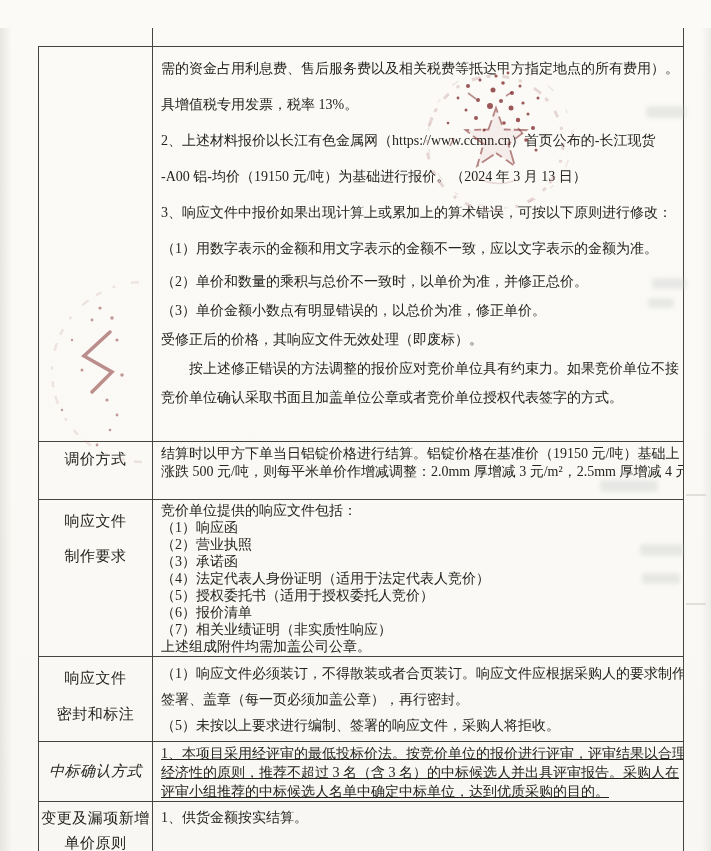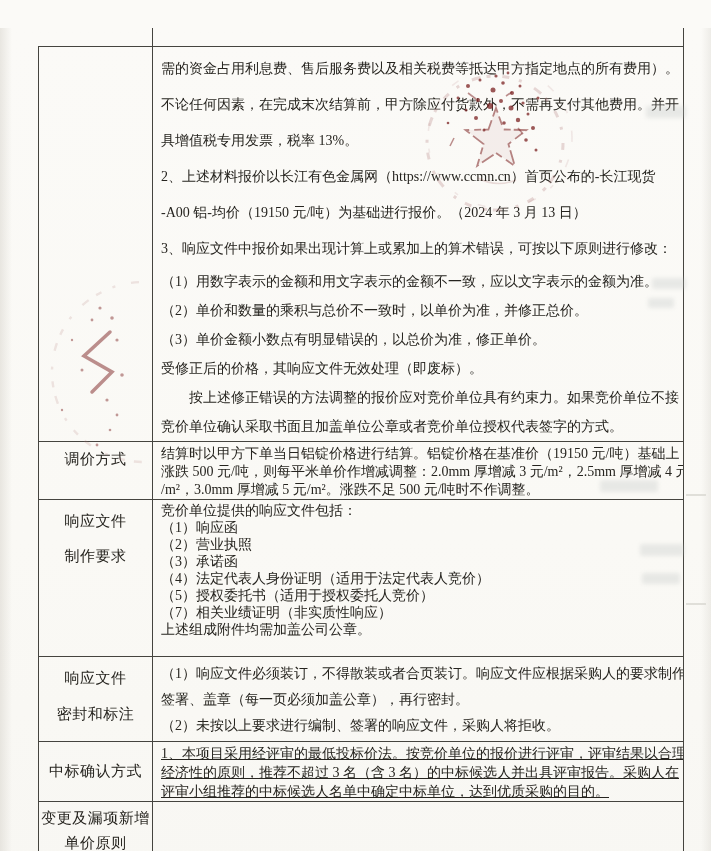--- a/index.html
+++ b/index.html
@@ -42,21 +42,21 @@
   .label-cell{
     width:114px;min-width:114px;box-sizing:border-box;
     border-right:1.4px solid #45443f;
     display:flex;flex-direction:column;align-items:center;
     font-size:15px;letter-spacing:.5px;
   }
   .label-line{white-space:nowrap;}
   .row-price-adjustment .label-cell{padding-top:8px;}
   .row-response-doc-requirements .label-cell{padding-top:12px;gap:16px;}
   .row-response-doc-sealing .label-cell{padding-top:12px;gap:17px;}
-  .row-award-confirmation .label-cell{justify-content:center;}
+  .row-award-confirmation .label-cell{justify-content:center;font-style:italic;}
   .row-change-addition-principle .label-cell{padding-top:7px;gap:6px;}
 
   .content-cell{
     flex:1;box-sizing:border-box;padding:4px 4px 0 8px;overflow:hidden;
     font-size:14px;
   }
   .line{white-space:nowrap;}
   .row-price-terms-continuation .line{height:36px;line-height:36px;}
   .row-price-terms-continuation .line:nth-child(n+7){height:29px;line-height:29px;}
   .row-price-adjustment .content-cell{padding-top:3px;}
@@ -95,84 +95,86 @@
   <div class="edge-right"></div>
 
   <div class="tick tick-a"></div>
   <div class="tick tick-b"></div>
 
   <div class="table" id="table">
       <div class="row row-price-terms-continuation">
         <div class="label-cell"></div>
         <div class="content-cell">
           <div class="line"><span>需的资金占用利息费、售后服务费以及相关税费等抵达甲方指定地点的所有费用）。</span></div>
-          <div class="line"><span>不论任何因素，在完成末次结算前，甲方除应付货款外，不需再支付其他费用。并开</span></div>
           <div class="line"><span>具增值税专用发票，税率 </span><span class="u">13%</span><span>。</span></div>
           <div class="line"><span>2、上述材料报价以长江有色金属网（https://www.ccmn.cn）首页公布的-长江现货</span></div>
           <div class="line"><span>-A00 铝-均价（</span><span class="u">19150 元/吨</span><span>）为基础进行报价。（2024 年 3 月 13 日）</span></div>
           <div class="line"><span>3、响应文件中报价如果出现计算上或累加上的算术错误，可按以下原则进行修改：</span></div>
           <div class="line"><span>（1）用数字表示的金额和用文字表示的金额不一致，应以文字表示的金额为准。</span></div>
           <div class="line"><span>（2）单价和数量的乘积与总价不一致时，以单价为准，并修正总价。</span></div>
           <div class="line"><span>（3）单价金额小数点有明显错误的，以总价为准，修正单价。</span></div>
           <div class="line"><span>受修正后的价格，其响应文件无效处理（即废标）。</span></div>
           <div class="line"><span>　　按上述修正错误的方法调整的报价应对竞价单位具有约束力。如果竞价单位不接</span></div>
           <div class="line"><span>竞价单位确认采取书面且加盖单位公章或者竞价单位授权代表签字的方式。</span></div>
         </div>
       </div>
       <div class="row row-price-adjustment">
         <div class="label-cell">
           <div class="label-line">调价方式</div>
         </div>
         <div class="content-cell">
           <div class="line"><span>结算时以</span><span class="u">甲方下单当日</span><span>铝锭价格进行结算。铝锭价格在基准价（</span><span class="u">19150 元/吨</span><span>）基础上</span></div>
           <div class="line"><span>涨跌 500 元/吨，则每平米单价作增减调整：2.0mm 厚增减 3 元/m²，2.5mm 厚增减 4 元</span></div>
-          <div class="line"><span>/m²，3.0mm 厚增减 5 元/m²。涨跌不足 500 元/吨时不作调整。</span></div>
         </div>
       </div>
       <div class="row row-response-doc-requirements">
         <div class="label-cell">
           <div class="label-line">响应文件</div>
           <div class="label-line">制作要求</div>
         </div>
         <div class="content-cell">
           <div class="line"><span>竞价单位提供的响应文件包括：</span></div>
           <div class="line"><span>（1）响应函</span></div>
           <div class="line"><span>（2）营业执照</span></div>
           <div class="line"><span>（3）承诺函</span></div>
           <div class="line"><span>（4）法定代表人身份证明（适用于法定代表人竞价）</span></div>
           <div class="line"><span>（5）授权委托书（适用于授权委托人竞价）</span></div>
+          <div class="line"><span>（6）报价清单</span></div>
           <div class="line"><span>（7）相关业绩证明（非实质性响应）</span></div>
           <div class="line"><span>上述组成附件均需加盖公司公章。</span></div>
         </div>
       </div>
       <div class="row row-response-doc-sealing">
         <div class="label-cell">
           <div class="label-line">响应文件</div>
           <div class="label-line">密封和标注</div>
         </div>
         <div class="content-cell">
           <div class="line"><span>（1）响应文件必须装订，不得散装或者合页装订。响应文件应根据采购人的要求制作，</span></div>
           <div class="line"><span>签署、盖章（每一页必须加盖公章），再行密封。</span></div>
-          <div class="line"><span>（2）未按以上要求进行编制、签署的响应文件，采购人将拒收。</span></div>
+          <div class="line"><span>（5）未按以上要求进行编制、签署的响应文件，采购人将拒收。</span></div>
         </div>
       </div>
       <div class="row row-award-confirmation">
         <div class="label-cell">
           <div class="label-line">中标确认方式</div>
         </div>
         <div class="content-cell">
           <div class="line"><span>1、本项目采用经评审的最低投标价法。按竞价单位的报价进行评审，评审结果以合理</span></div>
           <div class="line"><span>经济性的原则，推荐不超过 3 名（含 3 名）的中标候选人并出具评审报告。采购人在</span></div>
           <div class="line"><span>评审小组推荐的中标候选人名单中确定中标单位，达到优质采购的目的。</span></div>
         </div>
       </div>
       <div class="row row-change-addition-principle">
         <div class="label-cell">
           <div class="label-line">变更及漏项新增</div>
           <div class="label-line">单价原则</div>
+        </div>
+        <div class="content-cell">
+          <div class="line"><span>1、供货金额按实结算。</span></div>
         </div>
       </div>
     </div>
 
   <svg class="stamp-main" viewBox="0 0 190 150">
     <ellipse cx="87" cy="75" rx="68" ry="67" fill="none" stroke="var(--seal-outline)" stroke-width="3" opacity="0.28" stroke-dasharray="7 10 3 14 9 6 4 12"></ellipse>
     <ellipse cx="92" cy="70" rx="72" ry="70" fill="none" stroke="var(--seal-outline)" stroke-width="1.6" opacity="0.14" stroke-dasharray="4 18 8 22"></ellipse>
     <path d="M88 40 L80.4 61.5 L57.6 62.1 L75.6 76 L69.2 97.9 L88 85 L106.8 97.9 L100.4 76 L118.4 62.1 L95.6 61.5 Z" fill="rgba(124,34,34,0.10)" stroke="var(--seal)" stroke-width="1.8" opacity="0.55" stroke-dasharray="9 4 14 3 7 5"></path>
     <g fill="var(--seal)" opacity="0.75">
       <circle cx="60" cy="18" r="2"></circle>

